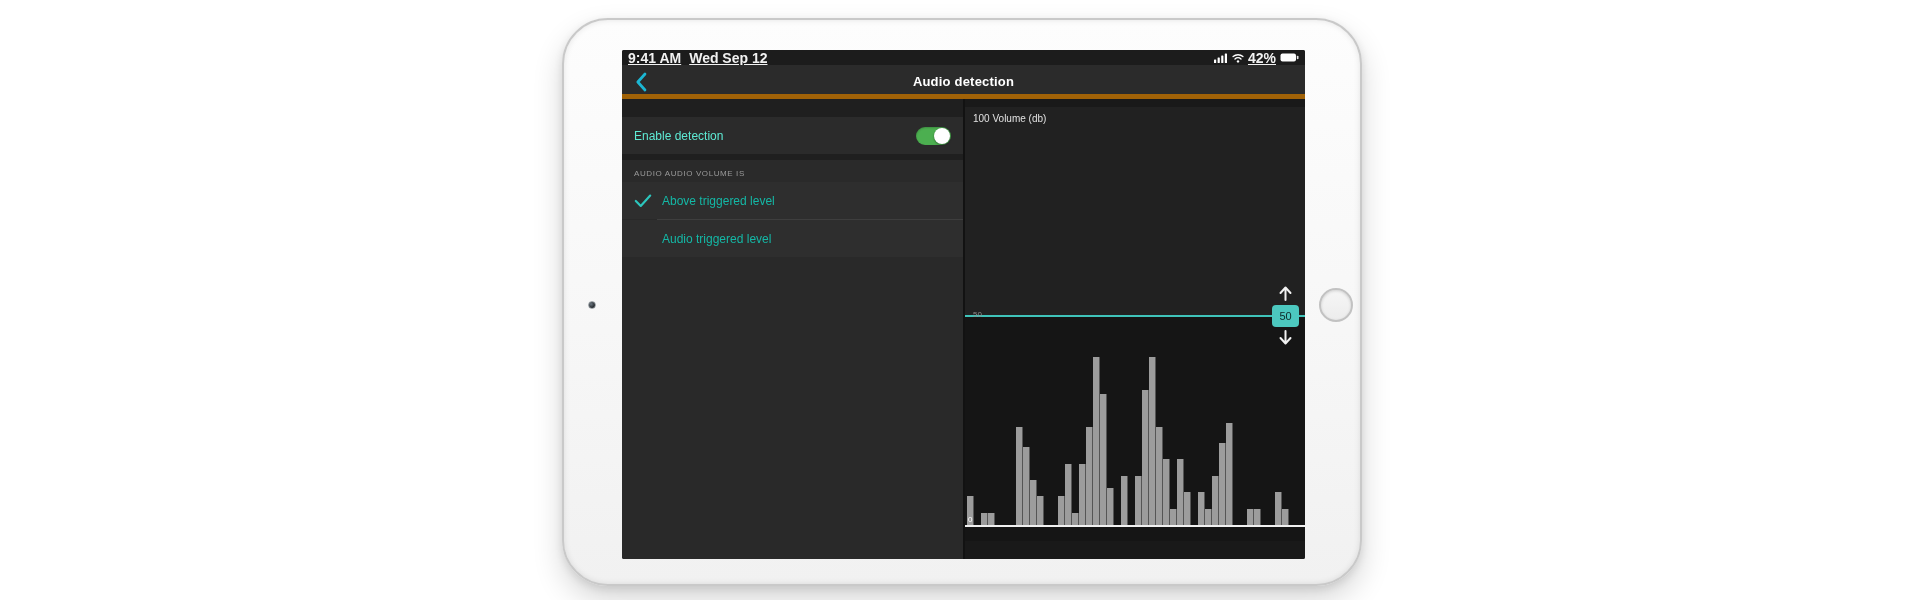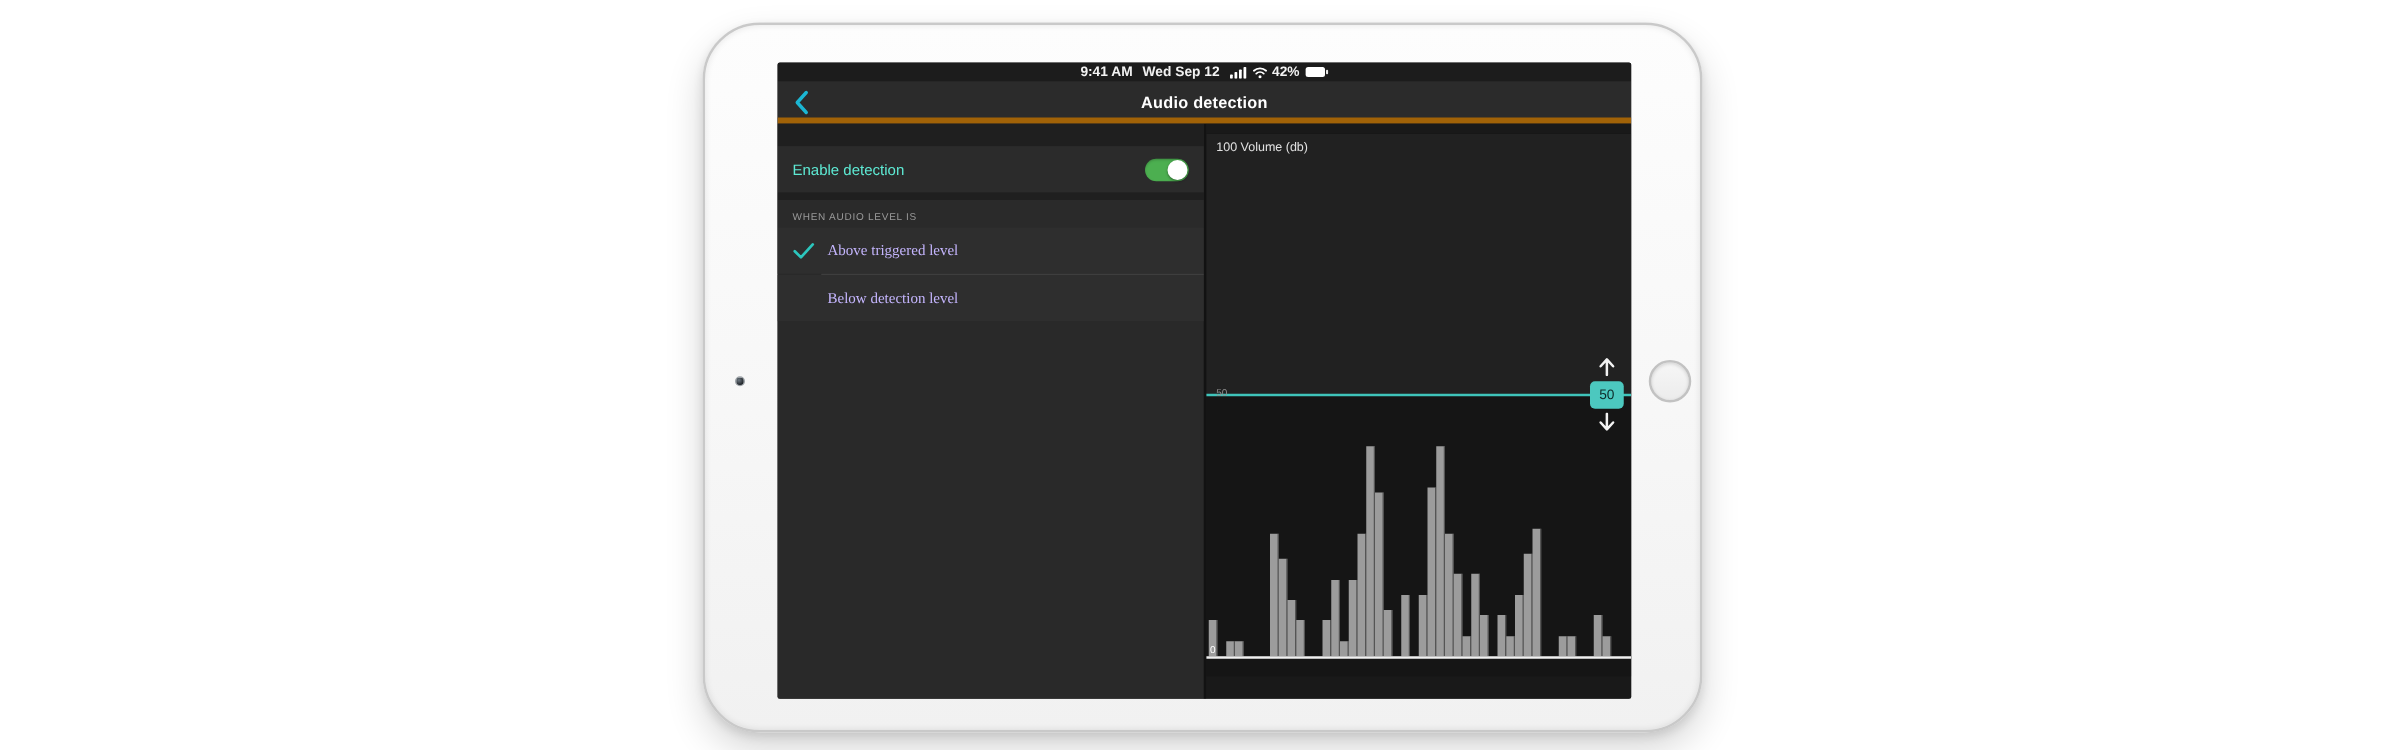--- a/index.html
+++ b/index.html
@@ -27,22 +27,22 @@
 
   
   .screen {
     position:absolute; left:58px; top:30px; width:683px; height:509px;
     background:#191919; border-radius:2px; overflow:hidden;
   }
 
   
   .statusbar {
     position:absolute; left:0; top:0; width:100%; height:15px; background:#1c1c1c;
-    display:flex; justify-content:center; align-items:center; padding:0 6px;
-    color:#f2f2f2; font-size:11px; font-weight:700;
+    display:flex; justify-content:space-between; align-items:center; padding:0 6px;
+    color:#f2f2f2; font-size:14px; font-weight:700;text-decoration:underline;
   }
   .sb-left span { margin-right:8px; }
   .sb-right { display:flex; align-items:center; gap:4px; }
   .sb-right svg { display:block; }
 
   
   .navbar {
     position:absolute; left:0; top:15px; width:100%; height:34px; background:#2b2b2b;
     border-bottom:5px solid #a16207;
   }
@@ -79,21 +79,21 @@
   .toggle:not(.on) { background:#6f6f6f; }
   .toggle:not(.on) .knob { left:1px; }
 
   .mid-gap { height:6px; background:#1f1f1f; }
   .section-label {
     height:22px; background:#2a2a2a; color:#9a9a9a; font-size:8px; letter-spacing:.6px;
     display:flex; align-items:flex-end; padding:0 0 4px 12px;
   }
   .option-row { height:37px; background:#2e2e2e; display:flex; align-items:center; cursor:pointer; }
   .check { width:22px; margin-left:12px; display:flex; align-items:center; }
-  .opt-label { color:#c4b5fd; font-size:12px; margin-left:6px;font-family:Liberation Serif, serif; }
+  .opt-label { color:#14b8a6; font-size:12px; margin-left:6px; }
   .opt-divider { height:1px; background:#3e3e3e; margin-left:35px; }
 
   
   .rp-top-gap { height:8px; background:#191919; }
   .rp-header {
     height:18px; background:#292929; color:#9a9a9a; font-size:8px; letter-spacing:.6px;
     line-height:18px; padding-left:8px;
   }
   .chart { position:relative; width:100%; height:434px; background:#151515; overflow:hidden; }
   .zone-above { position:absolute; left:0; top:0; width:100%; height:209px; background:#212121; }
@@ -162,37 +162,37 @@
 
         <div class="left-panel">
           <div class="top-gap"></div>
           <div class="enable-row">
             <span class="row-label">Enable detection</span>
             <div class="toggle on" id="enable-toggle">
               <div class="knob"></div>
             </div>
           </div>
           <div class="mid-gap"></div>
-          <div class="section-label">WHEN AUDIO LEVEL IS</div>
+          <div class="section-label">AUDIO AUDIO VOLUME IS</div>
           <div class="option-row">
             <span class="check">
               <svg width="18" height="15" viewBox="0 0 20 16">
                 <path d="M2 8.5 L7.5 14 L18 2.5" fill="none" stroke="#2cc6bd" stroke-width="2.4" stroke-linecap="round" stroke-linejoin="round"></path>
               </svg>
             </span>
             <span class="opt-label">Above triggered level</span>
           </div>
           <div class="opt-divider"></div>
           <div class="option-row">
             <span class="check" style="visibility: hidden;">
               <svg width="18" height="15" viewBox="0 0 20 16">
                 <path d="M2 8.5 L7.5 14 L18 2.5" fill="none" stroke="#2cc6bd" stroke-width="2.4" stroke-linecap="round" stroke-linejoin="round"></path>
               </svg>
             </span>
-            <span class="opt-label">Below detection level</span>
+            <span class="opt-label">Audio triggered level</span>
           </div>
         </div>
 
         <div class="right-panel">
           <div class="rp-top-gap"></div>
           <div class="chart">
             <div class="zone-above"></div>
             <div class="max-label">100 Volume (db)</div>
             <div class="bars" id="bars">
                 <div class="bar" style="height: 29px;"></div>

